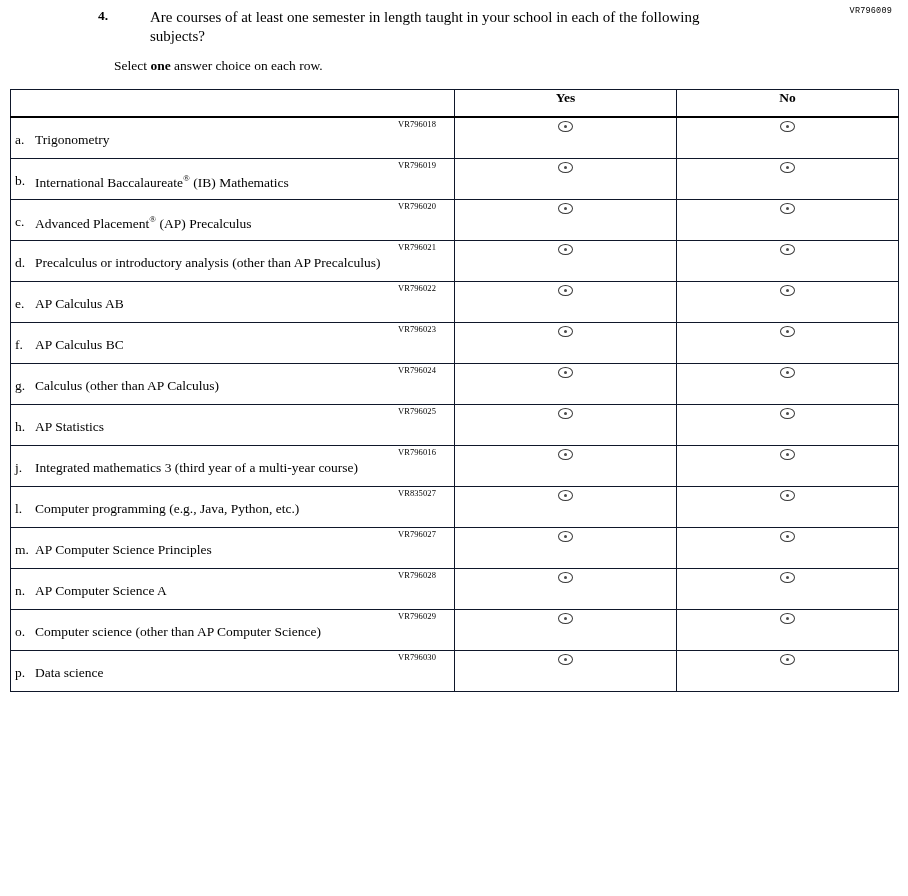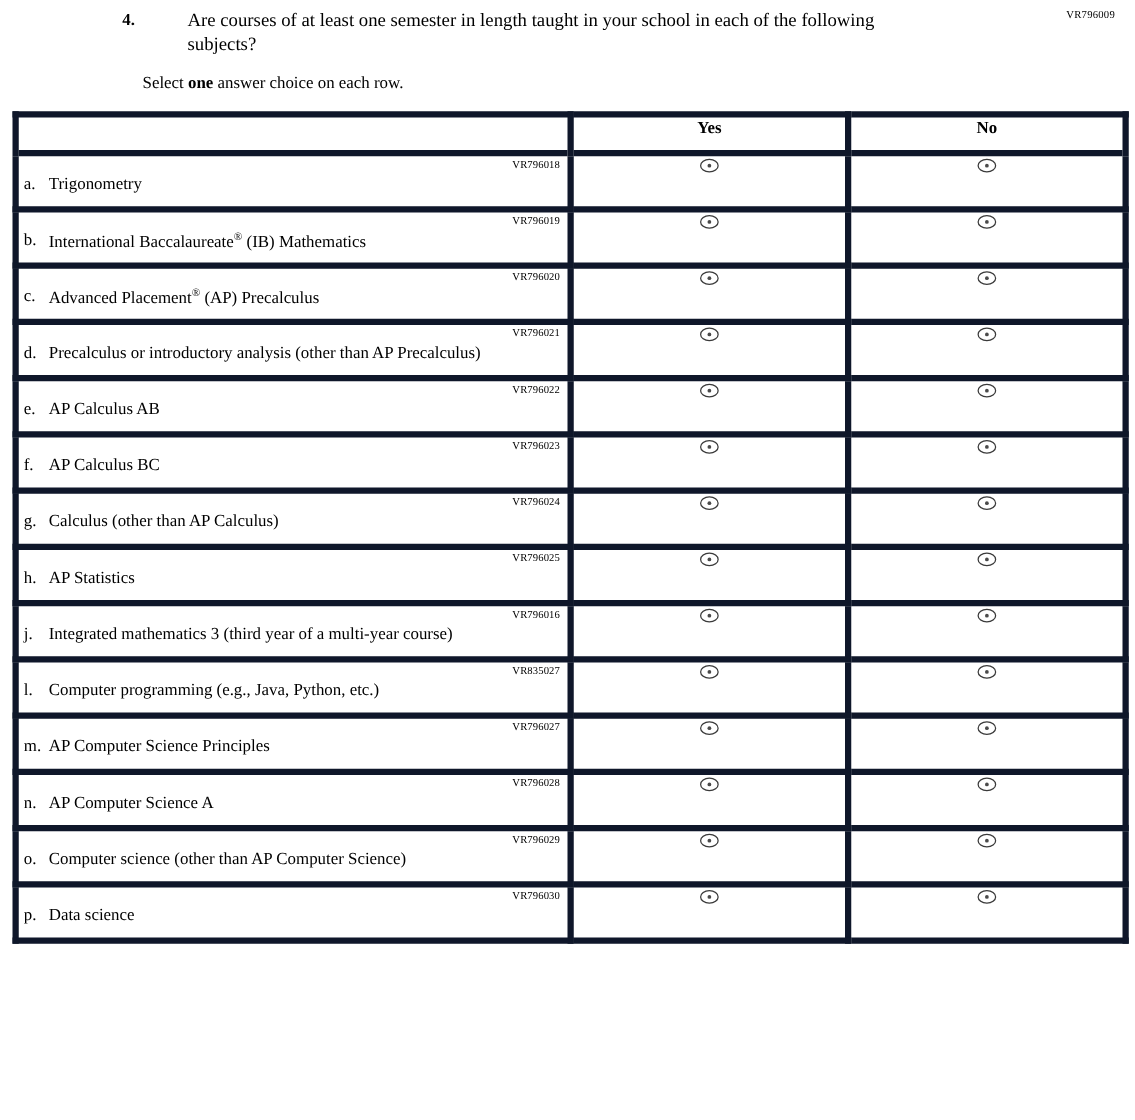--- a/index.html
+++ b/index.html
@@ -17,21 +17,21 @@
   }
   .page {
     position: relative;
     width: 908px;
     height: 896px;
   }
   .corner-id {
     position: absolute;
     top: 6px;
     right: 16px;
-    font-family: Liberation Serif, serif;
+    font-family: Liberation Mono, monospace;
     font-size: 8.5px;
     letter-spacing: 0.2px;
     color: #000;
   }
   .question-block {
     position: absolute;
     top: 8px;
     left: 86px;
     width: 700px;
   }
@@ -63,21 +63,21 @@
 
   table.grid {
     position: absolute;
     top: 89px;
     left: 10px;
     width: 888px;
     border-collapse: collapse;
     table-layout: fixed;
   }
   table.grid td, table.grid th {
-    border: 5px solid #0f172a;
+    border: 1px solid #0f172a;
     padding: 0;
     vertical-align: top;
   }
   .head-blank { width: 444px; }
   .head-yes, .head-no {
     text-align: center;
     font-weight: bold;
     font-size: 13.5px;
     height: 26px;
     vertical-align: middle;
@@ -88,21 +88,21 @@
   .col-no  { width: 222px; }
 
   td.item-cell {
     position: relative;
     padding: 0 8px 4px 8px;
     height: 40px;
   }
   .vr {
     position: absolute;
     top: 1px;
-    right: 6px;
+    right: 18px;
     font-size: 8.5px;
     font-family: "Liberation Serif", serif;
     color: #000;
     letter-spacing: 0.1px;
   }
   .item-text {
     position: relative;
     display: flex;
     font-size: 13.5px;
     line-height: 1.25;

